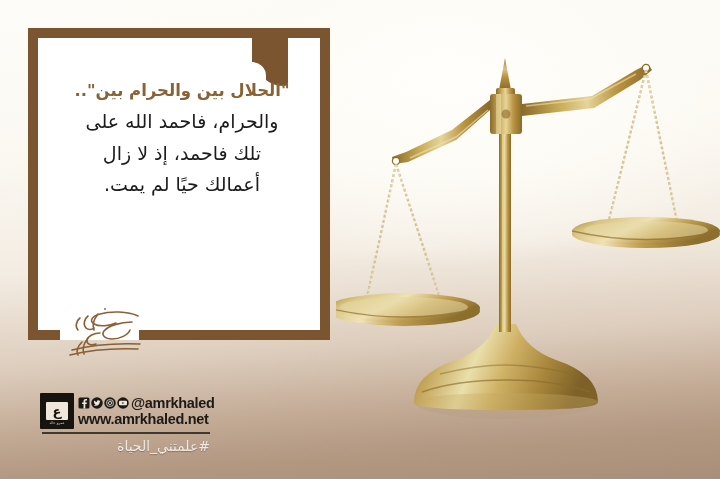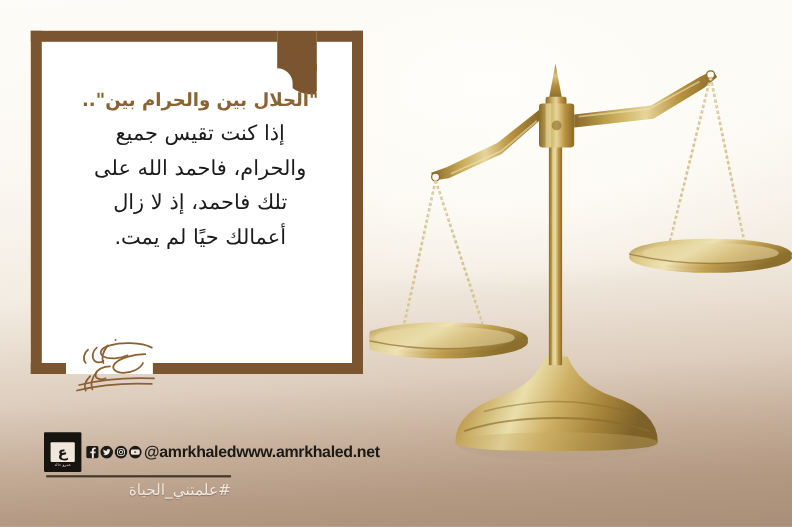--- a/index.html
+++ b/index.html
@@ -103,21 +103,21 @@
   .brand-badge .bp{
     width:22px;height:18px;background:#efe6dc;border-radius:1px;
     display:flex;align-items:center;justify-content:center;
     font-size:13px;color:#17140f;line-height:1;font-weight:bold;
   }
   .brand-badge .bcap{
     position:absolute;left:3px;right:3px;bottom:1px;height:6px;
     background:#17140f;color:#d8cec2;font-size:3.6px;line-height:6px;
     text-align:center;letter-spacing:.2px;overflow:hidden;white-space:nowrap;
   }
-  .brand-text{display:flex;flex-direction:row;line-height:1;}
+  .brand-text{display:flex;flex-direction:column;line-height:1;}
   .socials{display:flex;align-items:center;gap:0px;direction:ltr;}
   .si{
     width:12px;height:12px;flex:0 0 auto;margin-right:1px;
     display:block;
   }
   .handle{
     font-size:14.5px;font-weight:bold;color:#1d1a16;
     letter-spacing:-0.3px;direction:ltr;margin-left:1px;
     font-family:"Liberation Sans",sans-serif;
   }
@@ -256,21 +256,20 @@
 
   <div class="qmark">
     <div class="stem"></div>
     <div class="tail"></div>
     <div class="notch"></div>
   </div>
 
   <div class="quote-block">
     <p class="line-lead">"الحلال بين والحرام بين"..</p>
     <p class="line-body">
-      <span>إذا كنت تقيس جميع</span>
       <span>والحرام، فاحمد الله على</span>
       <span>تلك فاحمد، إذ لا زال</span>
       <span>أعمالك حيًا لم يمت.</span>
     </p>
   </div>
 
   <div class="signature">
     <svg viewBox="0 0 96 62" xmlns="http://www.w3.org/2000/svg" aria-hidden="true">
       <g fill="none" stroke="#8a6034" stroke-width="1.6" stroke-linecap="round" stroke-linejoin="round">
         <path d="M80 16 C70 11 52 11 42 14 C34 16 31 21 36 24 C41 27 52 26 58 23"></path>

